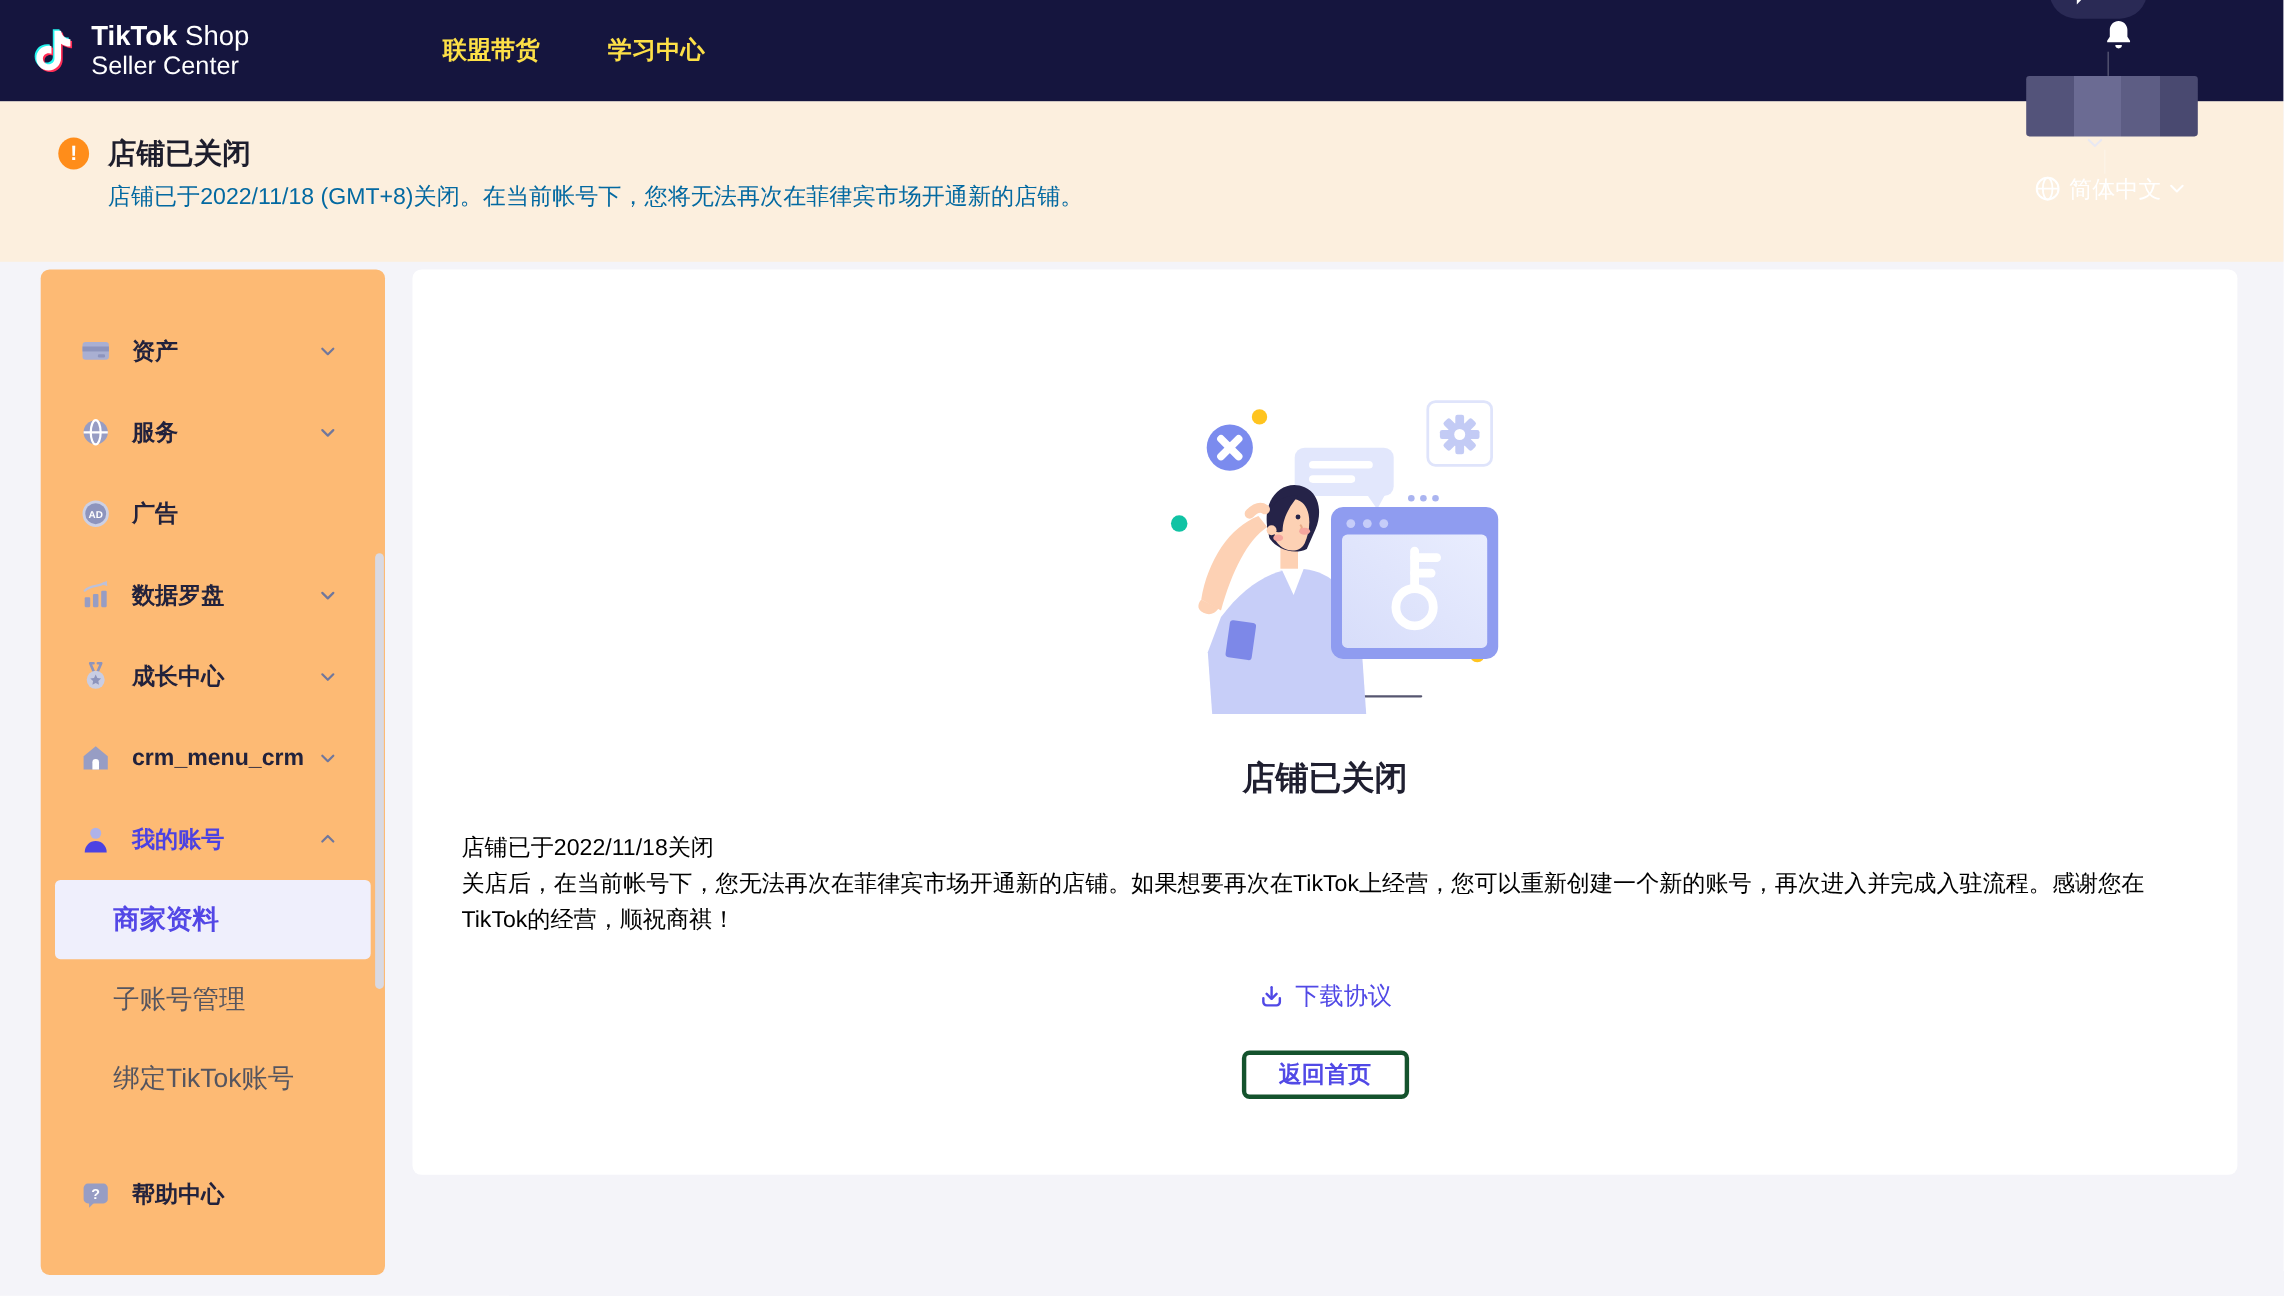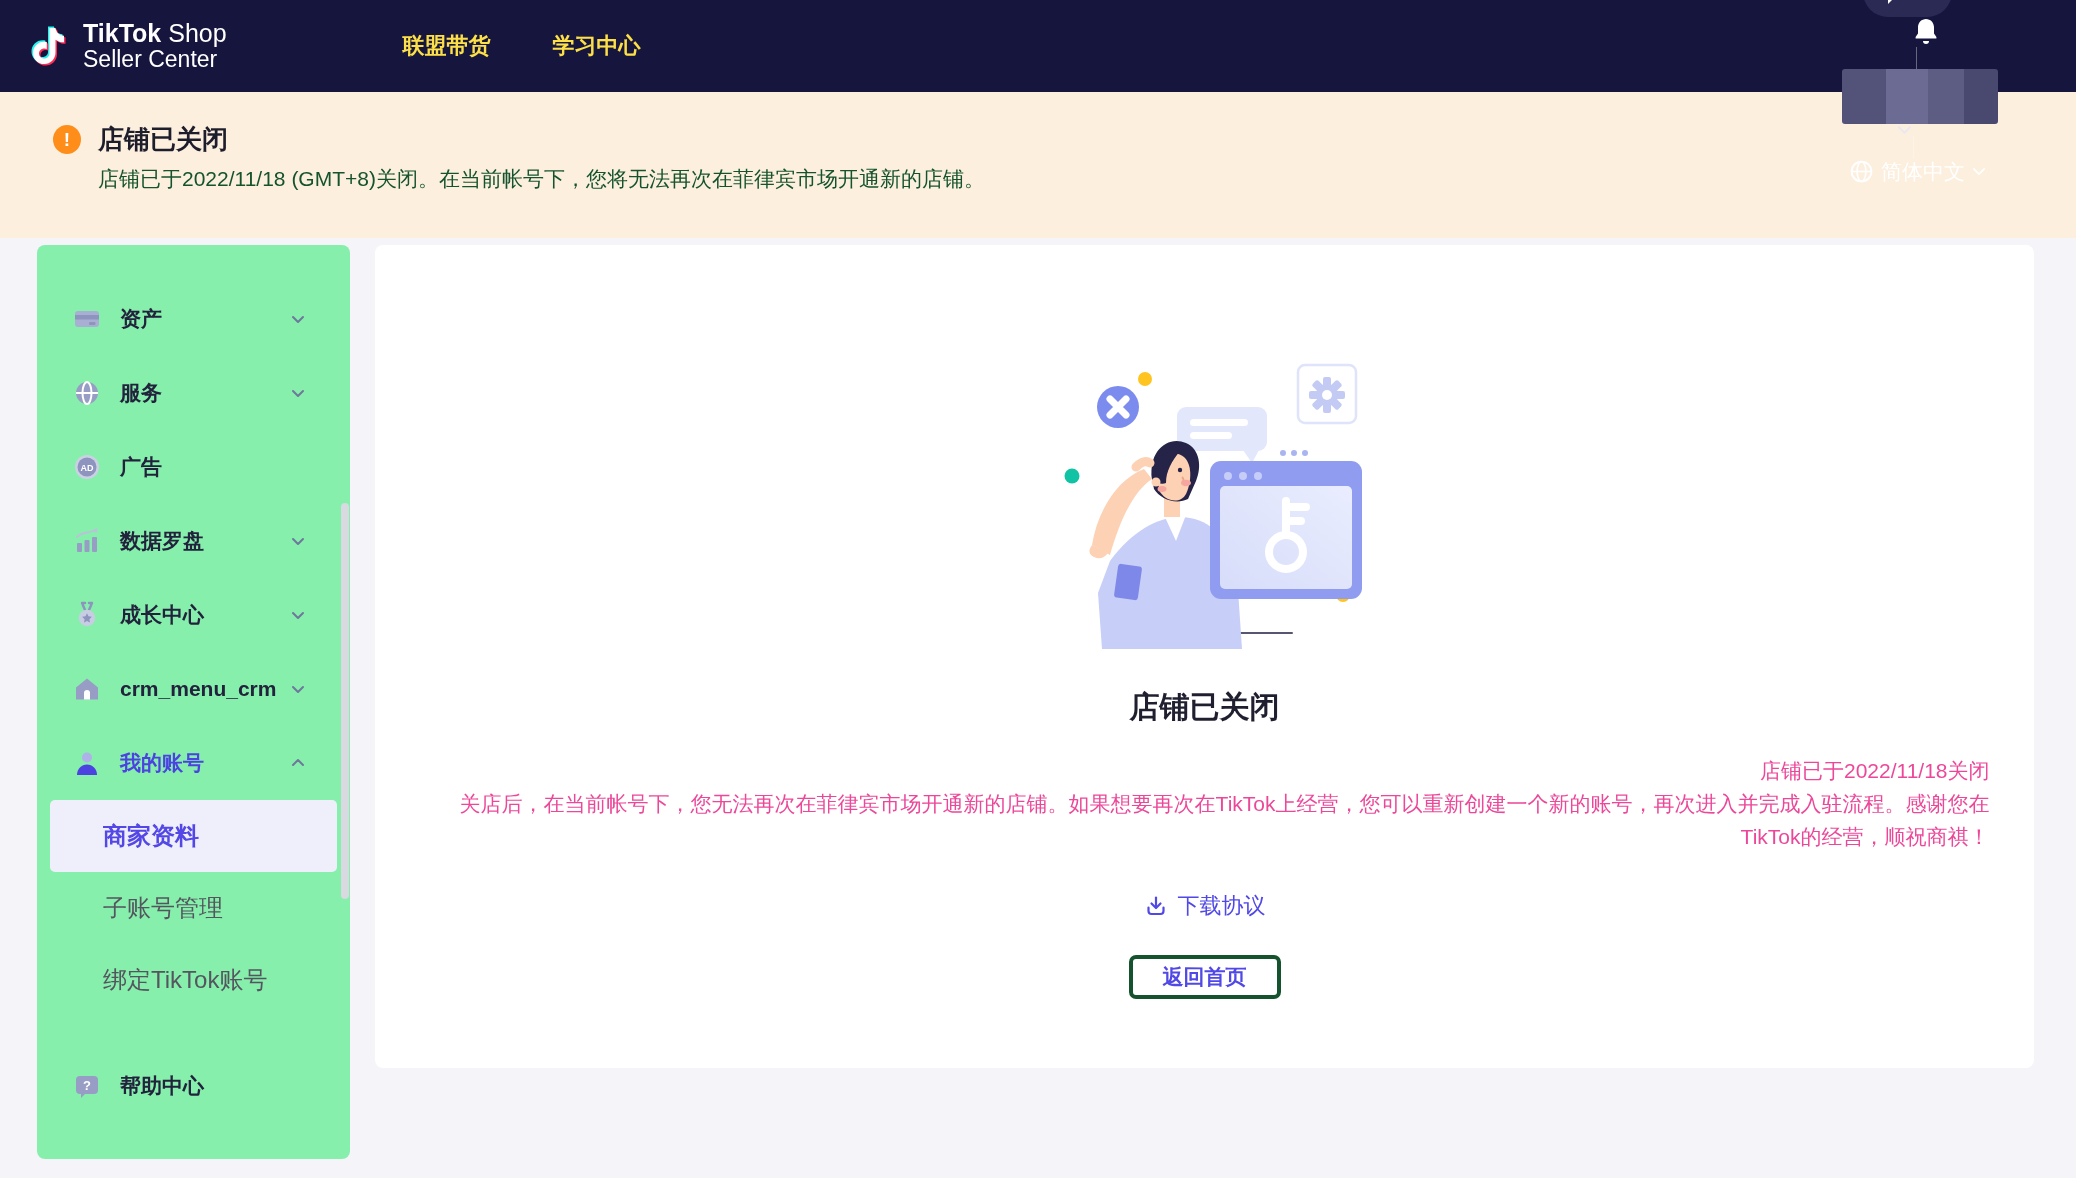--- a/index.html
+++ b/index.html
@@ -43,27 +43,27 @@
   .lang { margin-left:32px; display:flex; align-items:center; gap:7px; cursor:pointer; }
   .lang-label { color:#fff; font-size:21px; }
 
   
   .banner { height:146px; background:#fcefde; padding:30px 40px 0 53px; display:flex; gap:17px; }
   .warn-icon {
     width:28px; height:29px; border-radius:50%; background:#ff8d1a; flex:0 0 auto; margin-top:3px;
     color:#fff; font-weight:800; font-size:19px; display:flex; align-items:center; justify-content:center;
   }
   .banner-title { font-size:26px; font-weight:800; color:#1d1d2c; line-height:34px; }
-  .banner-desc { margin-top:9px; font-size:21px; color:#14532d; line-height:28px; }
+  .banner-desc { margin-top:9px; font-size:21px; color:#0369a1; line-height:28px; }
 
   
   .content { display:flex; align-items:flex-start; padding:7px 42px 0 37px; gap:25px; }
 
   .sidebar {
-    width:313px; height:914px; background:#86efac; border-radius:8px;
+    width:313px; height:914px; background:#fdba74; border-radius:8px;
     padding-top:37px; position:relative; flex:0 0 auto;
   }
   .side-item {
     height:74px; display:flex; align-items:center; padding:0 48px 0 28px;
     cursor:pointer; position:relative;
   }
   .sicon { width:28px; height:28px; margin-left:8px; flex:0 0 auto; display:flex; }
   .slabel { margin-left:19px; font-size:21px; font-weight:700; color:#22223c; white-space:nowrap; }
   .side-item.active .slabel { color:#4c42e2; }
   .schev { position:absolute; right:44px; display:flex; }
@@ -78,22 +78,22 @@
     border-radius:4px; background:#d9d9e2; cursor:pointer;
   }
 
   .main-card {
     width:1659px; height:823px; background:#fff; border-radius:8px;
     display:flex; flex-direction:column; align-items:center;
   }
   .illus { margin-top:104px; }
   .main-title { font-size:30px; font-weight:800; color:#1f1f30; margin-top:38px; }
   .main-desc {
-    margin-top:26px; width:1570px; text-align:right;
-    font-size:21px; line-height:33px; color:#ec4899;
+    margin-top:26px; width:1570px; text-align:left;
+    font-size:21px; line-height:33px; color:#000000;
   }
   .download {
     margin-top:38px; display:flex; align-items:center; gap:10px; cursor:pointer;
     color:#5149e6; font-size:22px; font-weight:400; text-decoration:none;
   }
   .back-btn {
     margin-top:34px; height:44px; padding:0 30px; background:#fff;
     border:4px solid #14532d; border-radius:7px; color:#5149e6;
     font-size:21px; font-weight:700; cursor:pointer;
     font-family:"Liberation Sans","DejaVu Sans",sans-serif;

